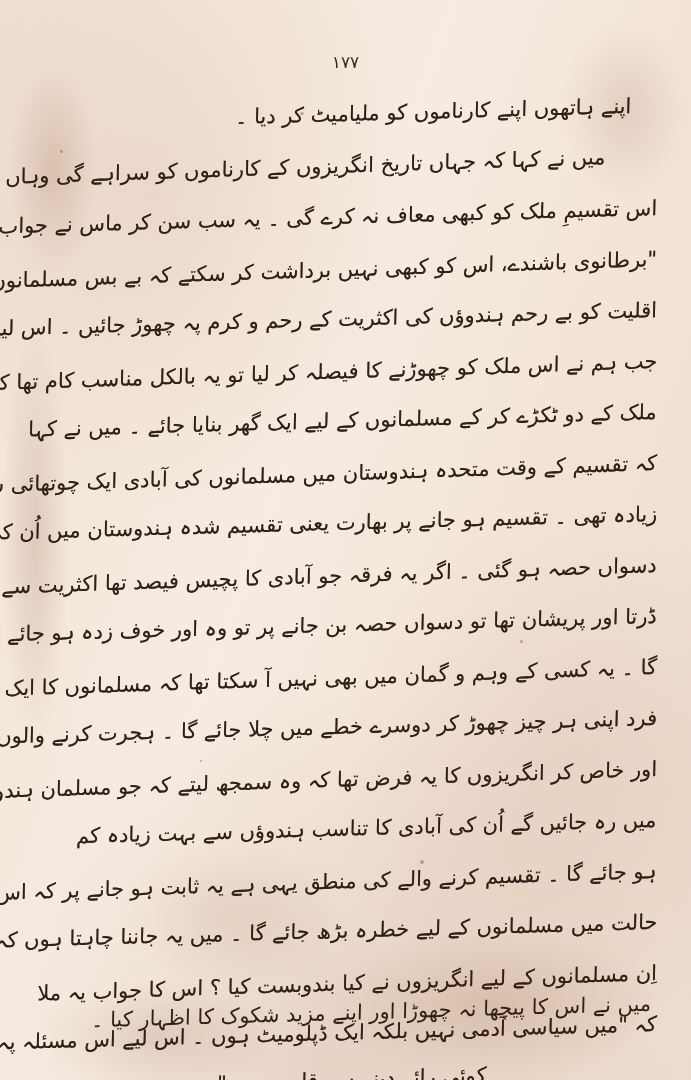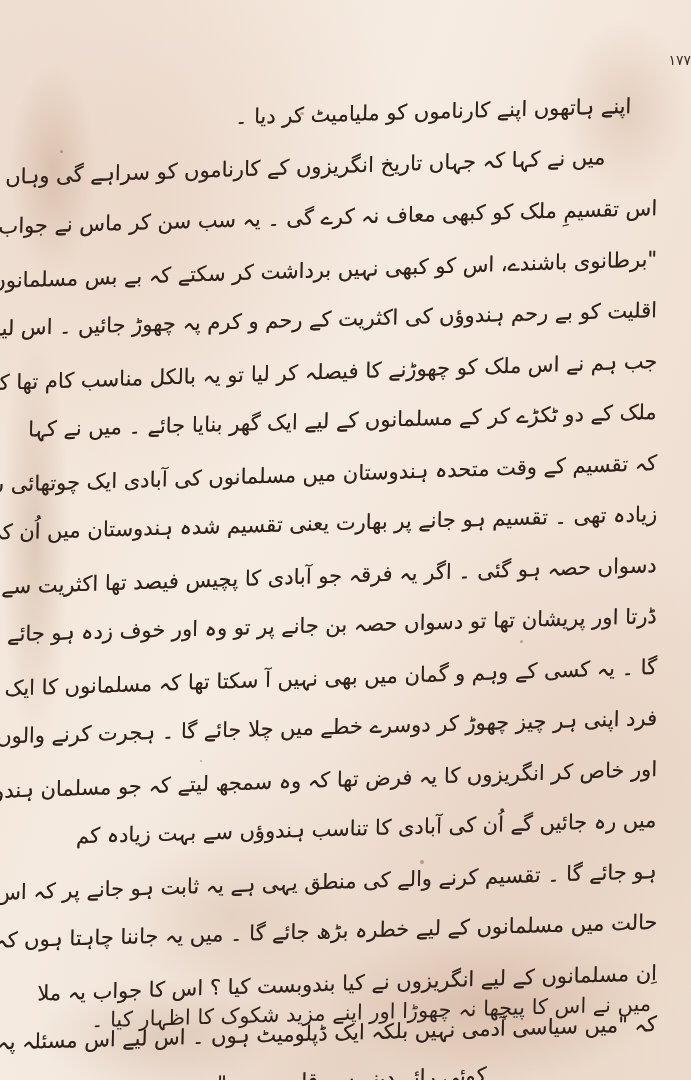--- a/index.html
+++ b/index.html
@@ -38,22 +38,22 @@
     background: rgba(120,82,60,0.45);
     border-radius: 50%;
     pointer-events: none;
   }
 
   .folio {
     position: absolute;
     top: 52px;
     left: 0;
     width: 100%;
-    text-align: right;
-    font-size: 14px;
+    text-align: center;
+    font-size: 17px;
     color: #3a2a20;
     letter-spacing: 1px;
     direction: rtl;
   }
 
   .text-block {
     position: absolute;
     top: 96px;
     right: 34px;
     left: 46px;

